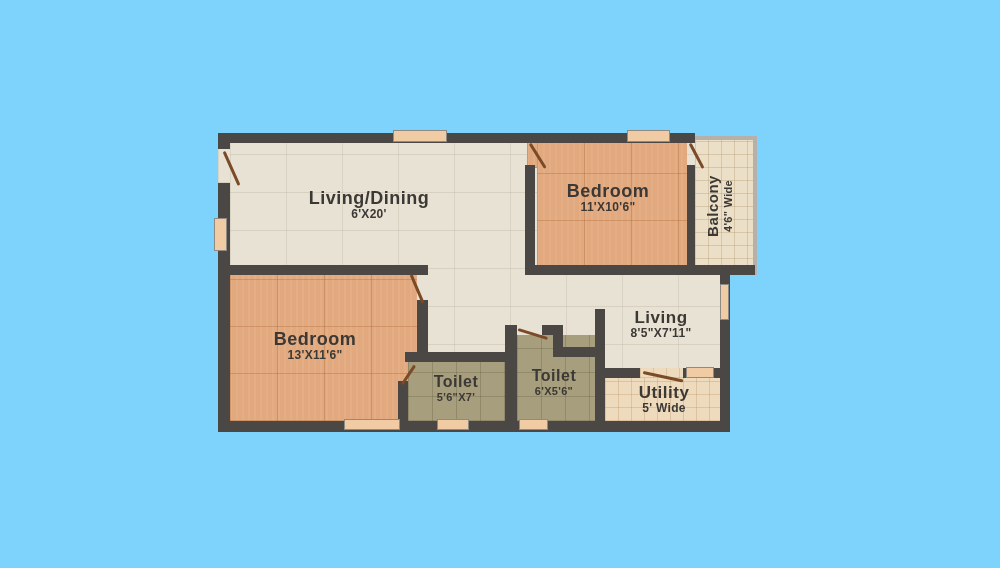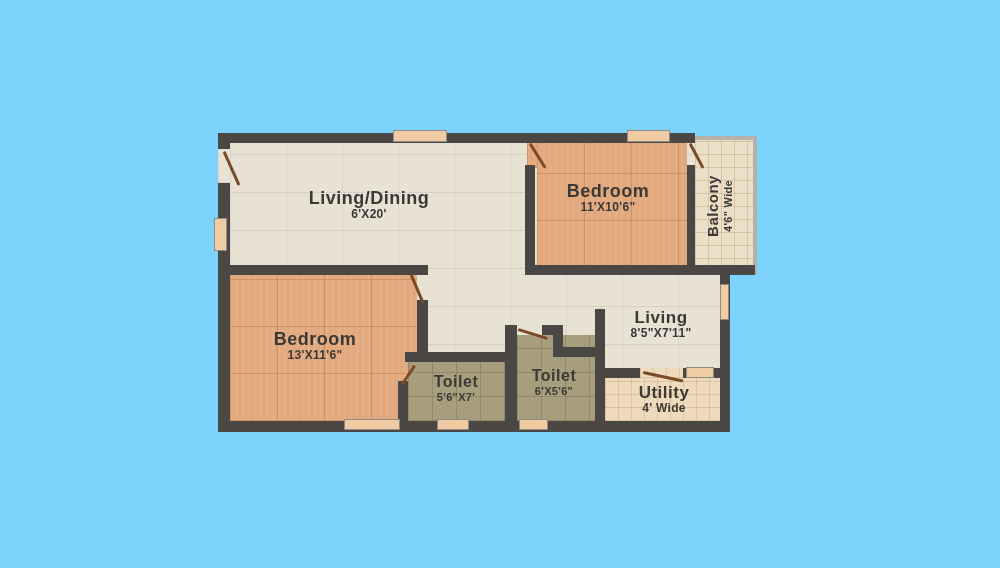--- a/index.html
+++ b/index.html
@@ -140,16 +140,16 @@
   <div class="abs room-label lbl-sm" style="left:456px;top:388px;">
     <div class="room-name">Toilet</div>
     <div class="room-dims">5'6"X7'</div>
   </div>
   <div class="abs room-label lbl-sm" style="left:554px;top:382px;">
     <div class="room-name">Toilet</div>
     <div class="room-dims">6'X5'6"</div>
   </div>
   <div class="abs room-label lbl-md" style="left:664px;top:399px;">
     <div class="room-name">Utility</div>
-    <div class="room-dims">4' Wide</div>
+    <div class="room-dims">5' Wide</div>
   </div>
 
 </div>
 
 </body></html>

